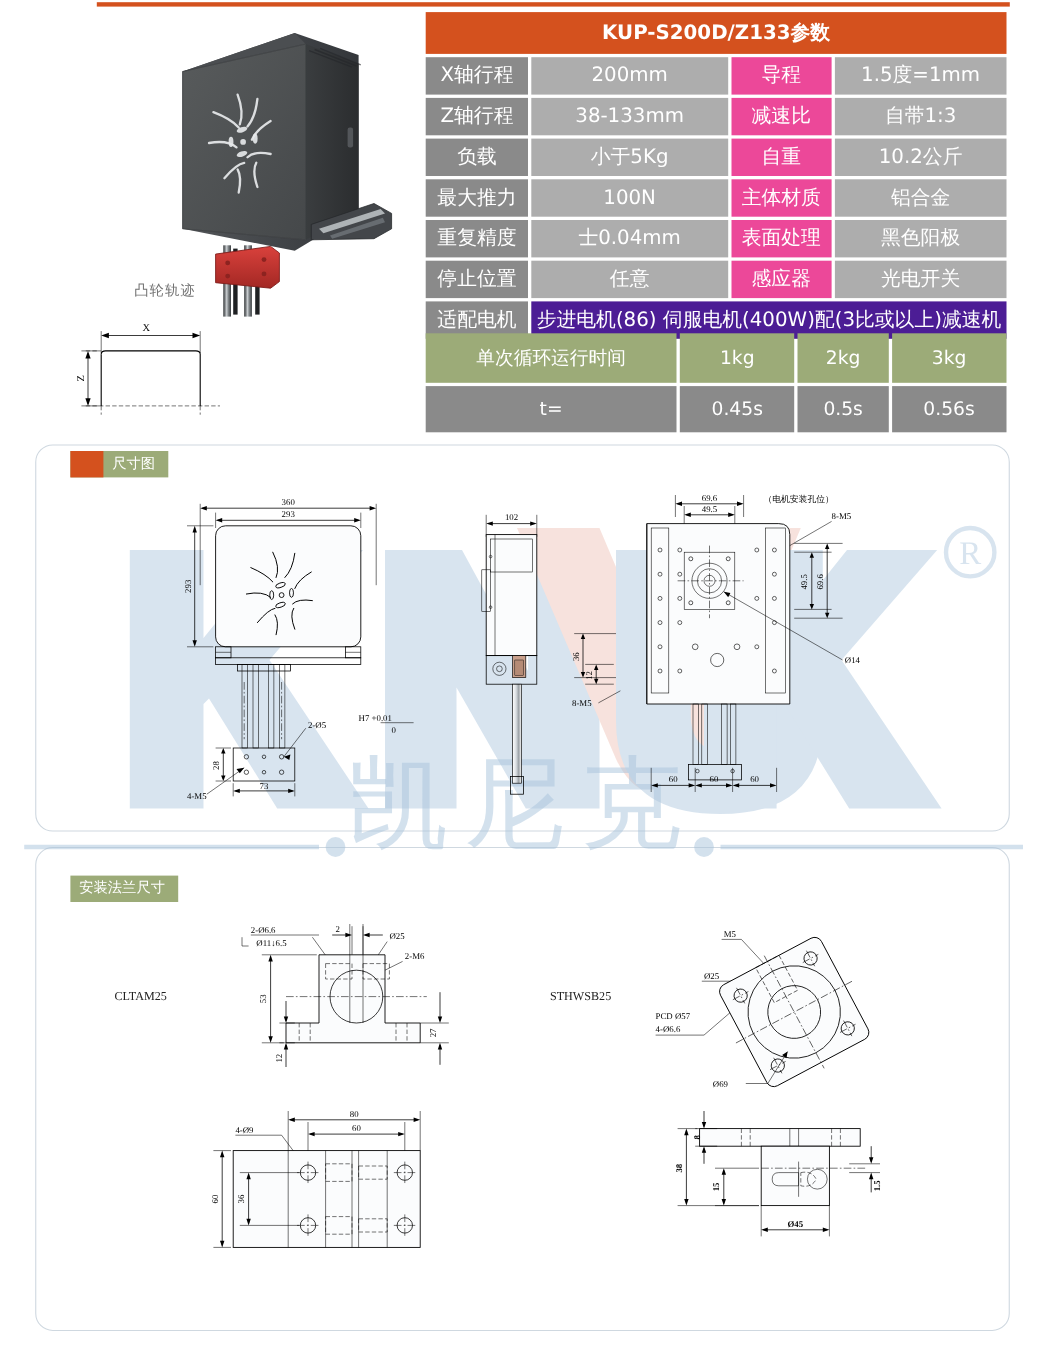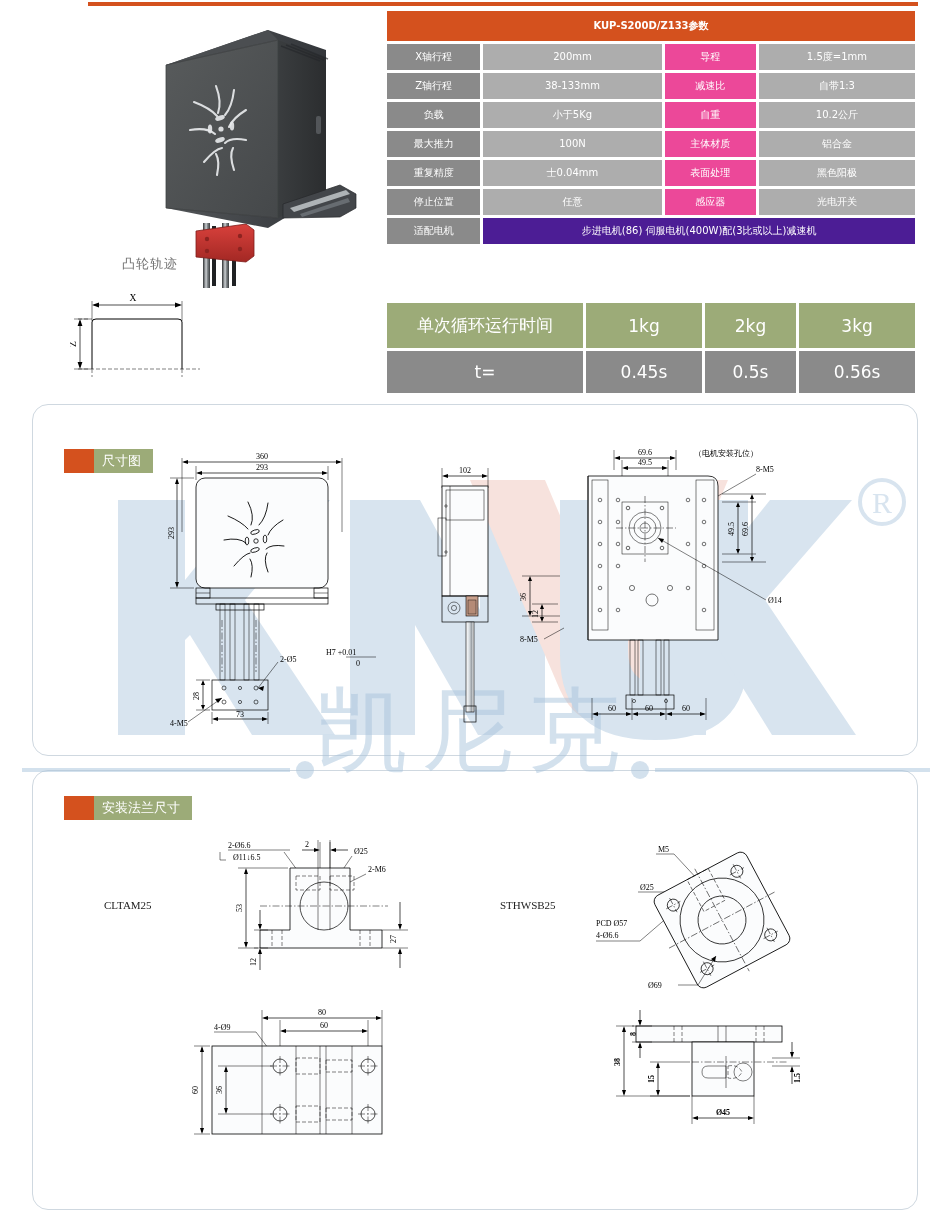--- a/index.html
+++ b/index.html
@@ -28,61 +28,61 @@
     letter-spacing:1px; font-family:"DejaVu Sans","Liberation Sans",sans-serif;
   }
 
   
   .spec-table {
     position: absolute; left: 384px; top: 8px; width: 534px;
     border-collapse: separate; border-spacing: 3px;
     font-family: "DejaVu Sans","Liberation Sans",sans-serif;
   }
   .spec-table td {
-    color:#fff; text-align:center; font-size:10px; line-height:1.0;
+    color:#fff; text-align:center; font-size:18px; line-height:1.0;
     padding: 8px 2px; white-space:nowrap;
   }
   .hdr-orange { background:#d4511e; font-size:15px; font-weight:bold; padding:10px 2px !important; }
   .lbl { background:#8a8a8a; width:92px; font-size:14.5px; }
   .val { background:#adadad; }
   .val-wide { background:#4c1d95; }
   .v-x { width:176px; }
   .v-y { width:154px; }
   .lbl2 { background:#ec4899; width:90px; }
 
   
   .cycle-table {
     position:absolute; left:384px; top:300px; width:534px;
     border-collapse:separate; border-spacing:3px;
     font-family:"DejaVu Sans","Liberation Sans",sans-serif;
   }
   .cycle-table td { color:#fff; text-align:center; font-size:17px; padding:11px 2px; }
   .cyc-green { background:#9cab78; }
   .cyc-grey  { background:#8a8a8a; }
-  .cyc-lbl   { width:196px; font-size:16px; }
+  .cyc-lbl   { width:228px; font-size:16px; }
 
   
   .panel {
     position:absolute; left:32px; width:886px;
     border:1px solid #cfd8e0; border-radius:16px; background:#fff;
   }
   #panel-dim   { top:404px; height:352px; }
   #panel-flg   { top:770px; height:440px; }
 
   .sec-tag {
     position:absolute; display:flex; align-items:center;
     height:24px; background:#9cab78;
   }
   .sec-tag .sq { width:30px; height:24px; background:#d4511e; }
   .sec-tag .txt {
     color:#fff; font-size:13px; padding:0 12px 0 8px; line-height:24px;
     font-family:"DejaVu Sans","Liberation Sans",sans-serif; white-space:nowrap;
   }
-  #tag-dim { left:64px; top:449px; }
-  #tag-flg { left:64px; top:796px; }
+  #tag-dim { left:64px; top:410px; }
+  #tag-flg { left:64px; top:796px;flex-direction:column; }
 
   
   .wm { position:absolute; left:0; top:0; width:950px; height:1232px; pointer-events:none; }
 
   
   .dwg { position:absolute; }
   .dwg svg { display:block; }
 
   
   .dim { font-family:"Liberation Serif","DejaVu Serif",serif; font-size:8px; fill:#000; }

